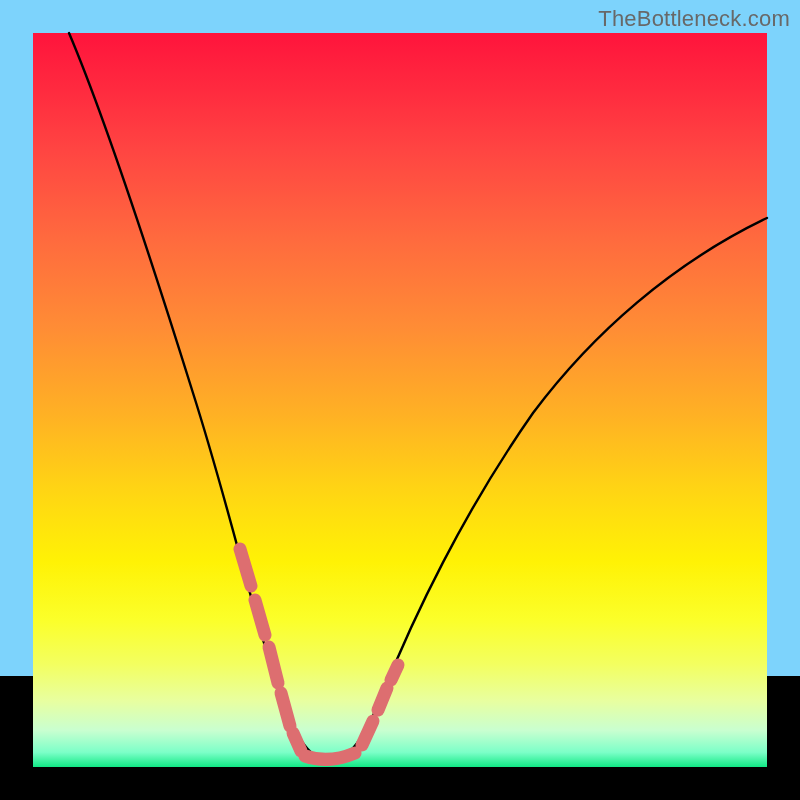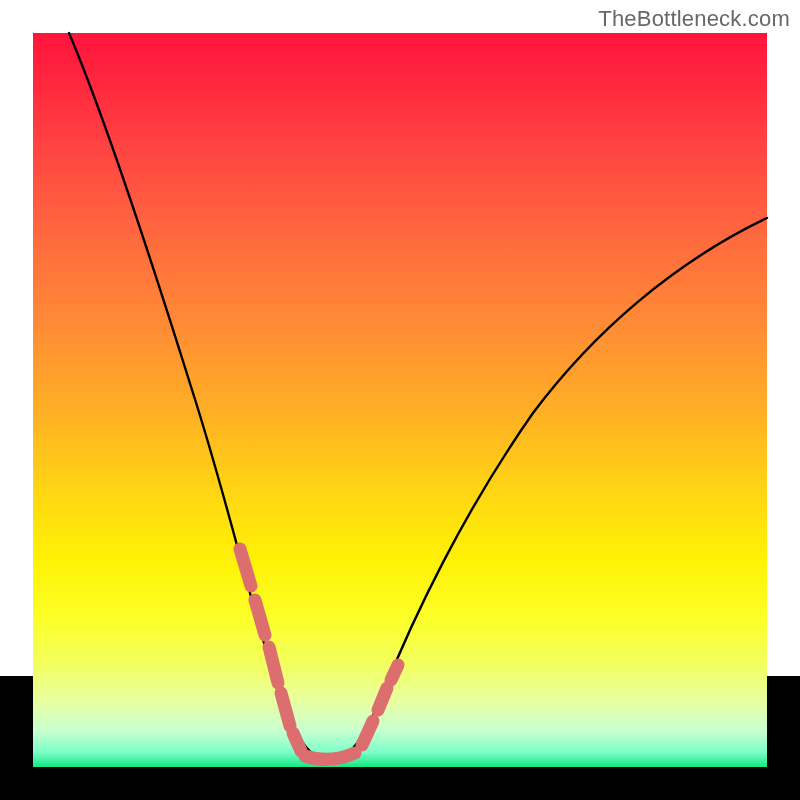--- a/index.html
+++ b/index.html
@@ -10,21 +10,21 @@
     background: #000;
     overflow: hidden;
     font-family: Arial, Helvetica, sans-serif;
   }
   .frame {
     position: absolute;
     top: 0;
     left: 0;
     width: 800px;
     height: 676px;
-    background: #ffffff;
+    background: #7dd3fc;
     text-align: center;
   }
   .plot-area {
     position: absolute;
     top: 33px;
     left: 33px;
     width: 734px;
     height: 734px;
     
     background: linear-gradient(

